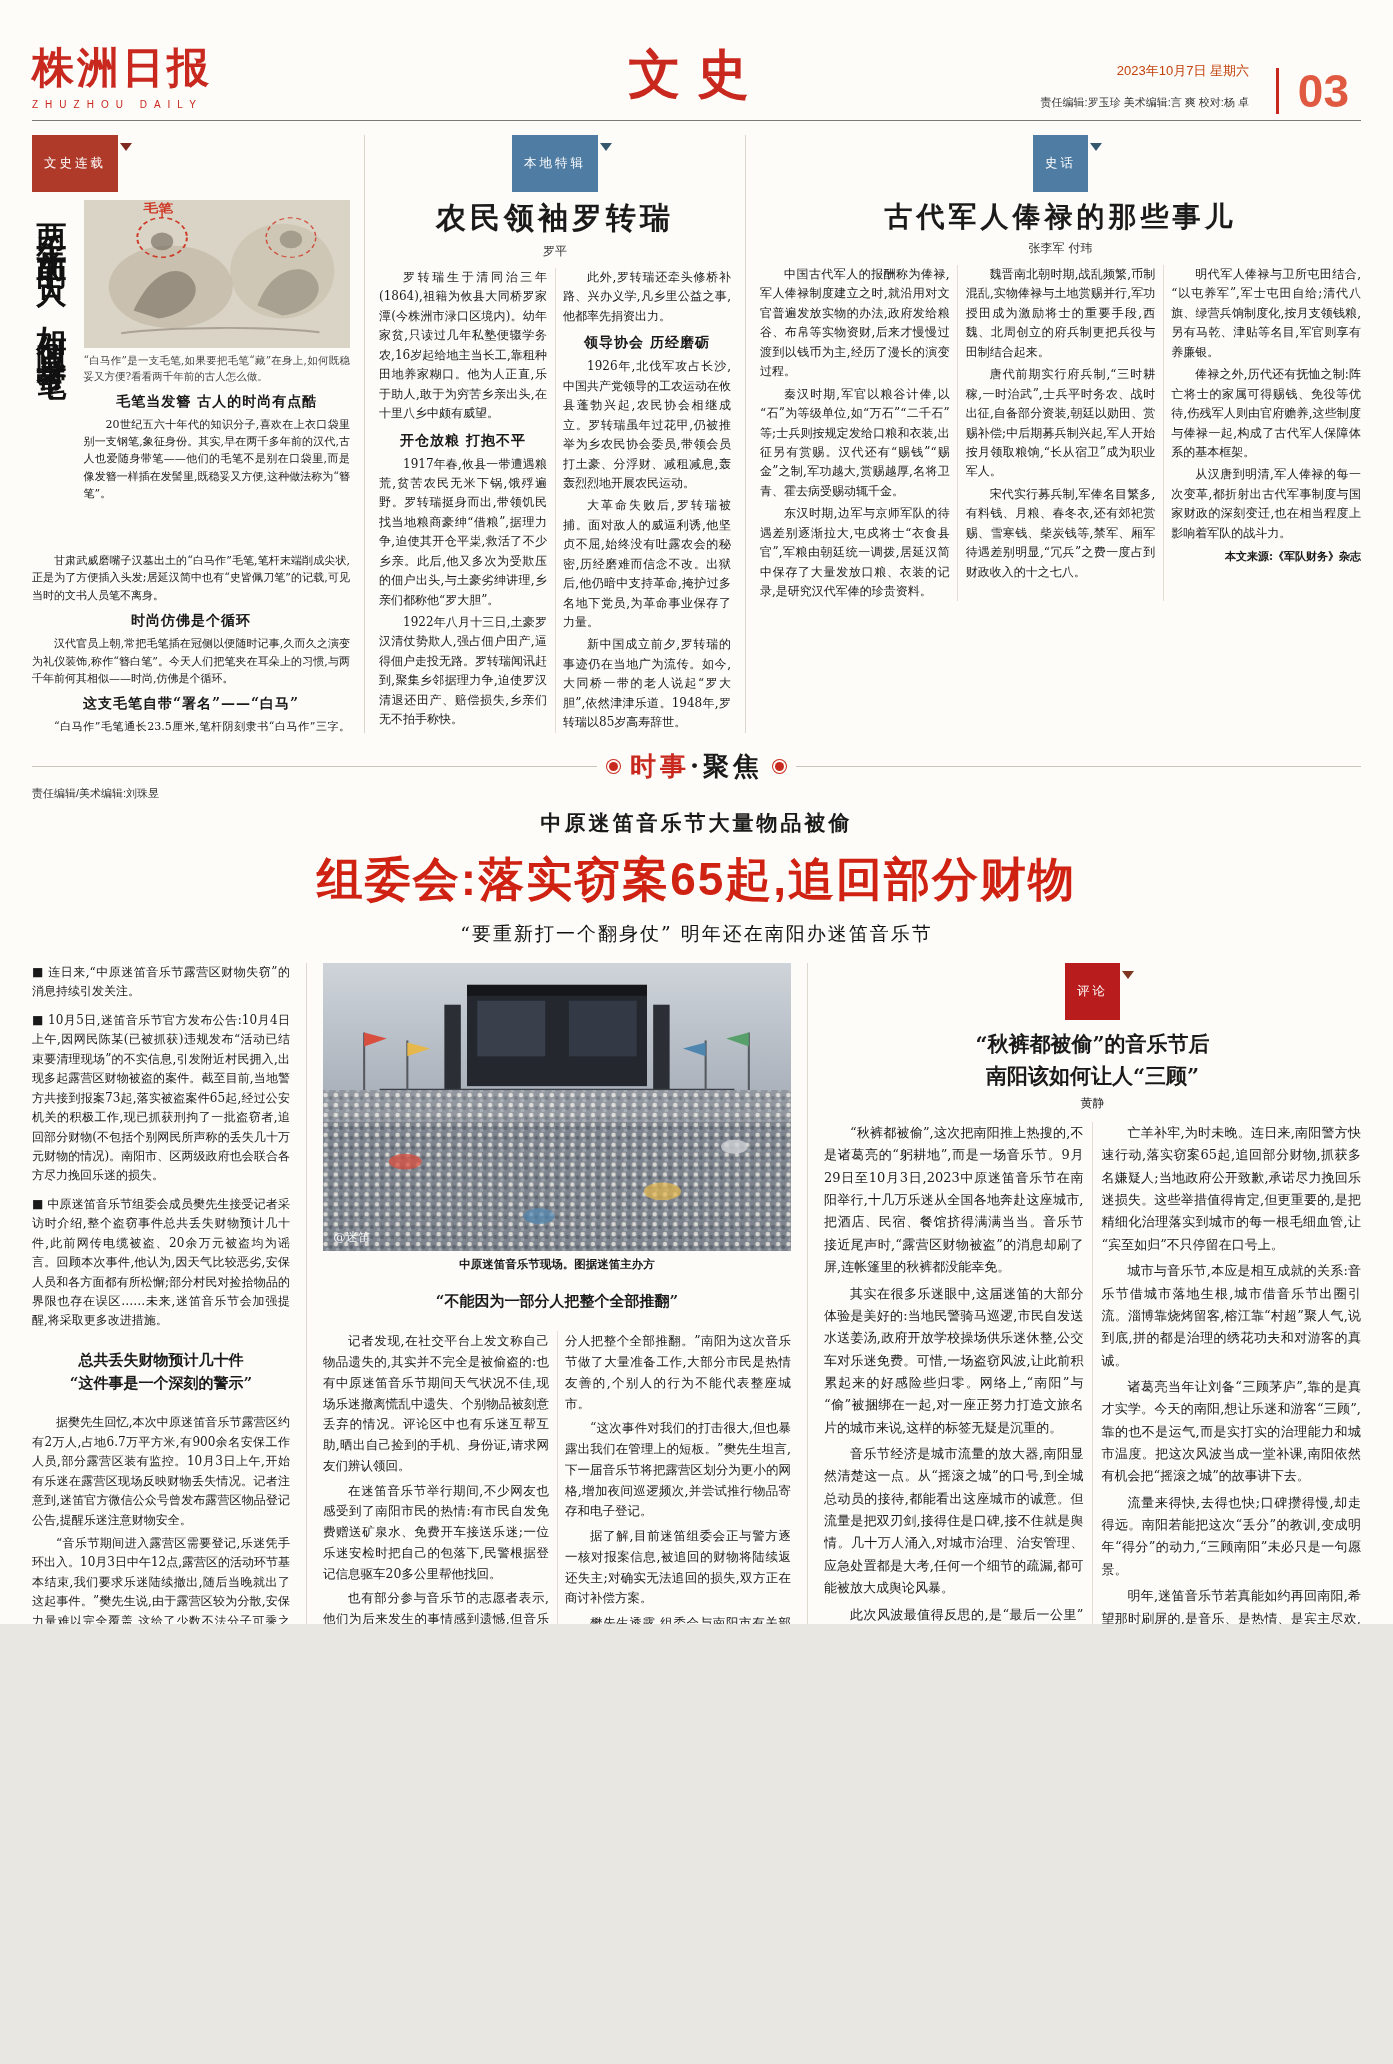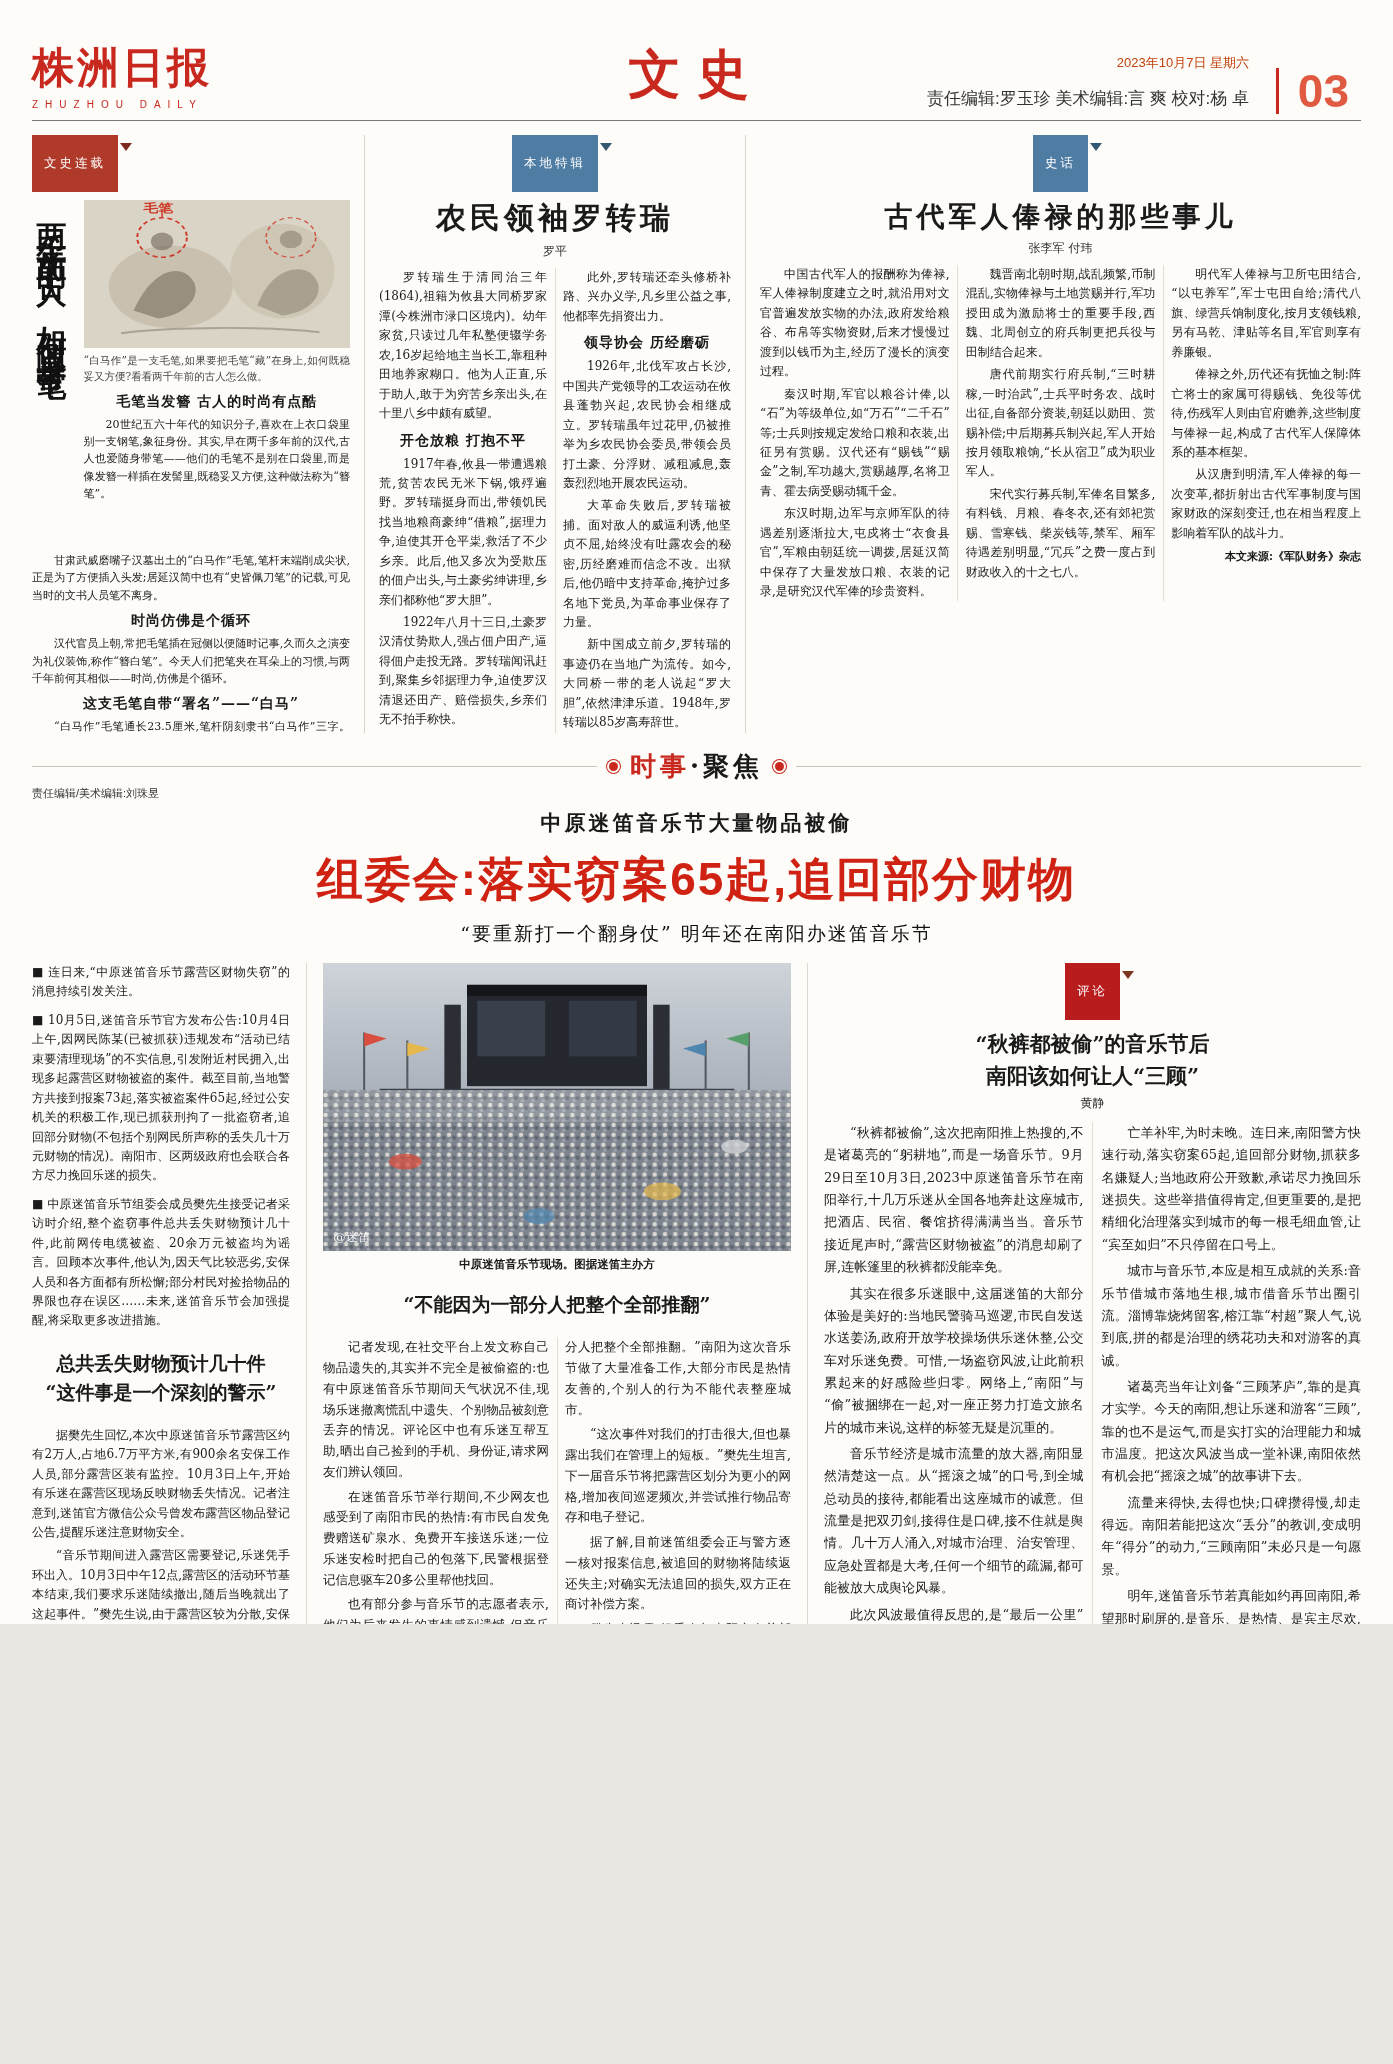--- a/index.html
+++ b/index.html
@@ -7,21 +7,21 @@
   body { font-family:"DejaVu Serif", serif; color:#1a1a1a; }
   .page { width:1393px; height:1624px; margin:0 auto; background:#fdfcf8; padding:0 32px 14px; overflow:hidden; position:relative; }
 
   
   .masthead { position:relative; display:flex; justify-content:space-between; align-items:flex-end; padding:40px 0 10px; }
   .paper-name { font-size:42px; font-weight:900; color:#c8281e; letter-spacing:3px; font-family:"DejaVu Serif", serif; }
   .paper-sub { font-size:10px; color:#c8281e; letter-spacing:7px; margin-top:3px; font-family:"Liberation Sans", sans-serif; }
   .section-title { position:absolute; left:50%; transform:translateX(-50%); bottom:10px; font-size:52px; font-weight:700; color:#c8281e; letter-spacing:16px; }
   .head-meta { text-align:right; margin-right:112px; font-family:"Liberation Sans", sans-serif; }
   .head-date { font-size:13px; color:#c2410c; margin-bottom:15px; }
-  .head-editors { font-size:17px; color:#333; }
+  .head-editors { font-size:11px; color:#333; }
   .pageno-wrap { position:absolute; right:12px; bottom:6px; display:flex; align-items:center; gap:19px; }
   .pageno-bar { width:3px; height:46px; background:#c8281e; }
   .pageno { font-size:46px; font-weight:700; color:#e05a41; font-family:"Liberation Sans", sans-serif; line-height:1; }
   .masthead-rule { border-top:1px solid #7a7a76; }
 
   
   .tag-row { margin-bottom:6px; }
   .tag-row.center { text-align:center; }
   .tag { display:inline-flex; align-items:center; color:#fff; font-size:12.5px; padding:20px 12px; letter-spacing:3px; font-family:"Liberation Sans", sans-serif; position:relative; }
   .tag::after { content:""; width:0; height:0; border-left:6px solid transparent; border-right:6px solid transparent; border-top:8px solid #000; position:absolute; right:-14px; top:8px; }
@@ -62,21 +62,21 @@
   
   .focus-head { text-align:center; }
   .kicker { font-size:21px; font-weight:700; letter-spacing:3px; margin-top:8px; font-family:"Liberation Sans", sans-serif; }
   .headline { font-size:46px; font-weight:900; color:#cf2213; letter-spacing:2px; margin:12px 0 10px; font-family:"Liberation Sans", sans-serif; }
   .deck { font-size:19px; letter-spacing:2px; margin-bottom:16px; color:#111; }
   .focus-body { display:flex; gap:16px; height:1130px; overflow:hidden; }
   .fvrule { width:1px; background:#ddd9d0; }
   .f-left { width:258px; flex:none; overflow:hidden; }
   .f-left p { font-size:12px; line-height:1.62; text-align:justify; margin-bottom:9px; }
   .f-left p.cont { text-indent:2em; margin-bottom:4px; }
-  .f-sub { text-align:center; font-size:19px; font-weight:700; line-height:1.55; margin:18px 0; }
+  .f-sub { text-align:center; font-size:15px; font-weight:700; line-height:1.55; margin:18px 0; }
   .f-mid { width:468px; flex:none; overflow:hidden; }
   .photo { position:relative; }
   .photo svg { width:100%; height:288px; display:block; }
   .photo-caption { text-align:center; font-size:11.5px; font-weight:700; margin:6px 0 10px; }
   .f-mid-body { column-count:2; column-gap:16px; column-rule:1px solid #e2ded6; }
   .f-mid-body p { font-size:12.5px; line-height:1.66; text-align:justify; text-indent:2em; margin-bottom:4px; }
   .f-right { flex:1; min-width:0; overflow:hidden; }
   .c-title { text-align:center; font-size:21px; font-weight:900; line-height:1.5; margin:8px 0 2px; }
   .c-author { text-align:center; font-size:12px; margin:4px 0 10px; }
   .c-body { column-count:2; column-gap:18px; column-rule:1px solid #e2ded6; }

